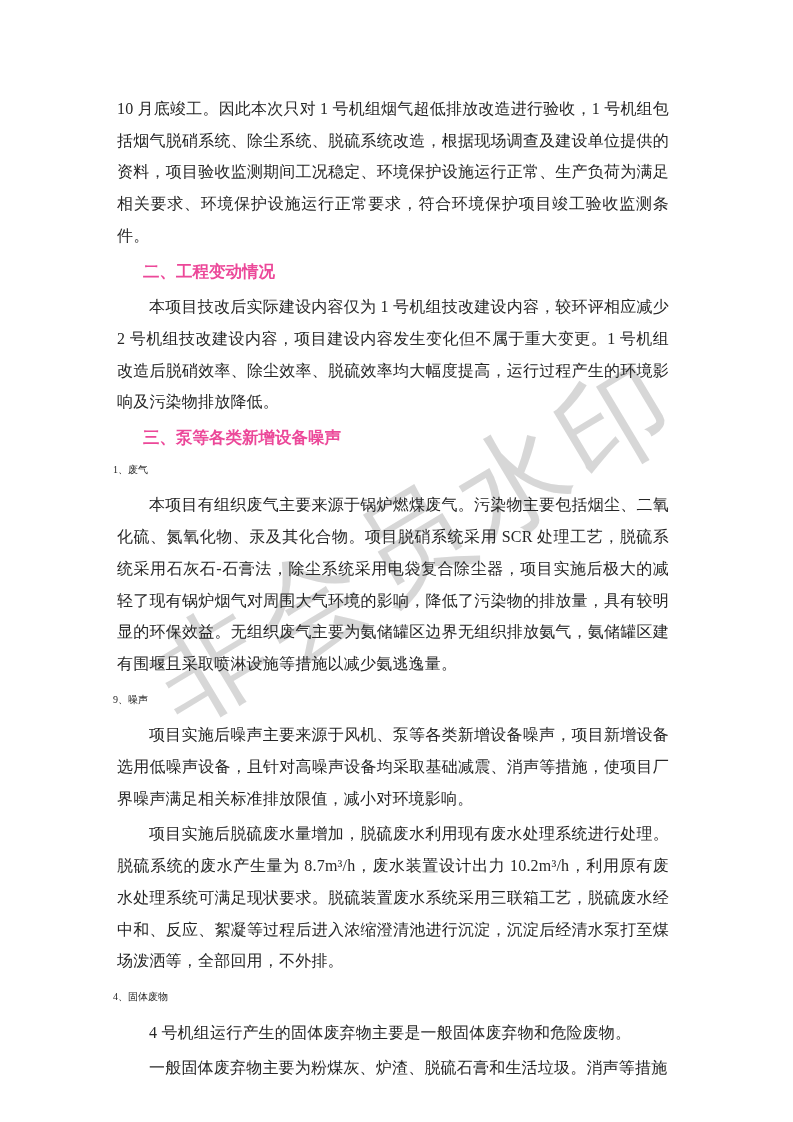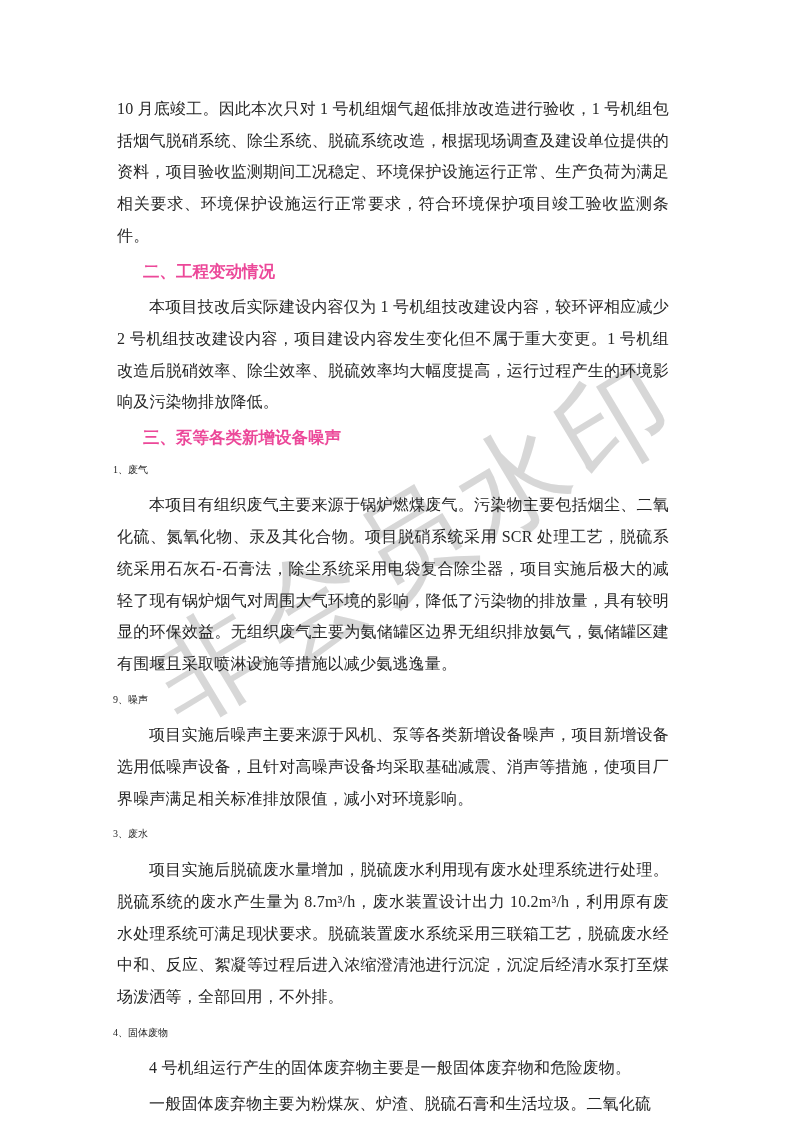--- a/index.html
+++ b/index.html
@@ -85,24 +85,23 @@
     <h3 class="heading">三、泵等各类新增设备噪声</h3>
 
     <p class="subhead">1、废气</p>
 
     <p class="body">本项目有组织废气主要来源于锅炉燃煤废气。污染物主要包括烟尘、二氧化硫、氮氧化物、汞及其化合物。项目脱硝系统采用 SCR 处理工艺，脱硫系统采用石灰石-石膏法，除尘系统采用电袋复合除尘器，项目实施后极大的减轻了现有锅炉烟气对周围大气环境的影响，降低了污染物的排放量，具有较明显的环保效益。无组织废气主要为氨储罐区边界无组织排放氨气，氨储罐区建有围堰且采取喷淋设施等措施以减少氨逃逸量。</p>
 
     <p class="subhead">9、噪声</p>
 
     <p class="body">项目实施后噪声主要来源于风机、泵等各类新增设备噪声，项目新增设备选用低噪声设备，且针对高噪声设备均采取基础减震、消声等措施，使项目厂界噪声满足相关标准排放限值，减小对环境影响。</p>
 
-    <p class="subhead">3、废水</p>
 
     <p class="body">项目实施后脱硫废水量增加，脱硫废水利用现有废水处理系统进行处理。脱硫系统的废水产生量为 8.7m³/h，废水装置设计出力 10.2m³/h，利用原有废水处理系统可满足现状要求。脱硫装置废水系统采用三联箱工艺，脱硫废水经中和、反应、絮凝等过程后进入浓缩澄清池进行沉淀，沉淀后经清水泵打至煤场泼洒等，全部回用，不外排。</p>
 
     <p class="subhead">4、固体废物</p>
 
     <p class="body">4 号机组运行产生的固体废弃物主要是一般固体废弃物和危险废物。</p>
 
-    <p class="body">一般固体废弃物主要为粉煤灰、炉渣、脱硫石膏和生活垃圾。二氧化硫</p>
+    <p class="body">一般固体废弃物主要为粉煤灰、炉渣、脱硫石膏和生活垃圾。消声等措施</p>
 
   </div>
 </div>
 
 </body></html>

